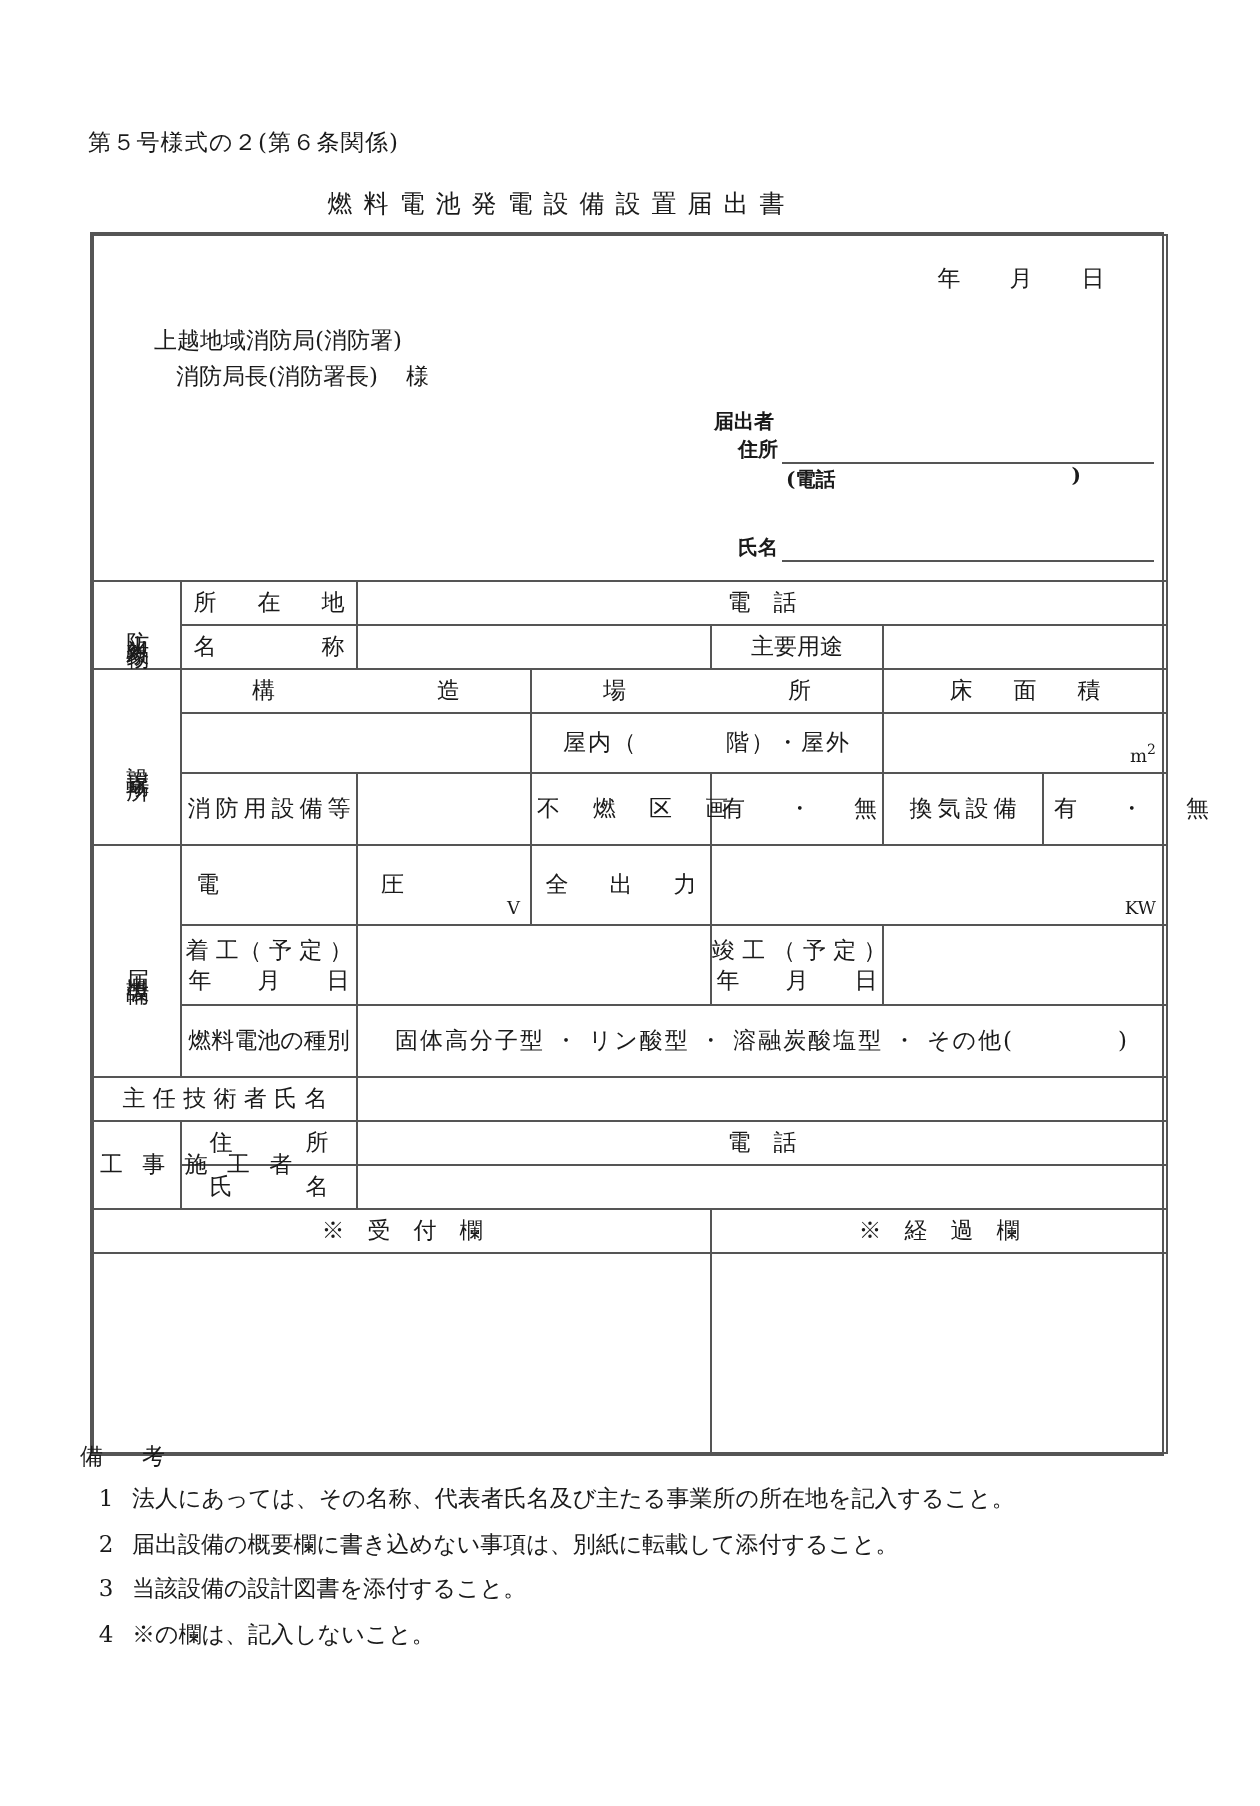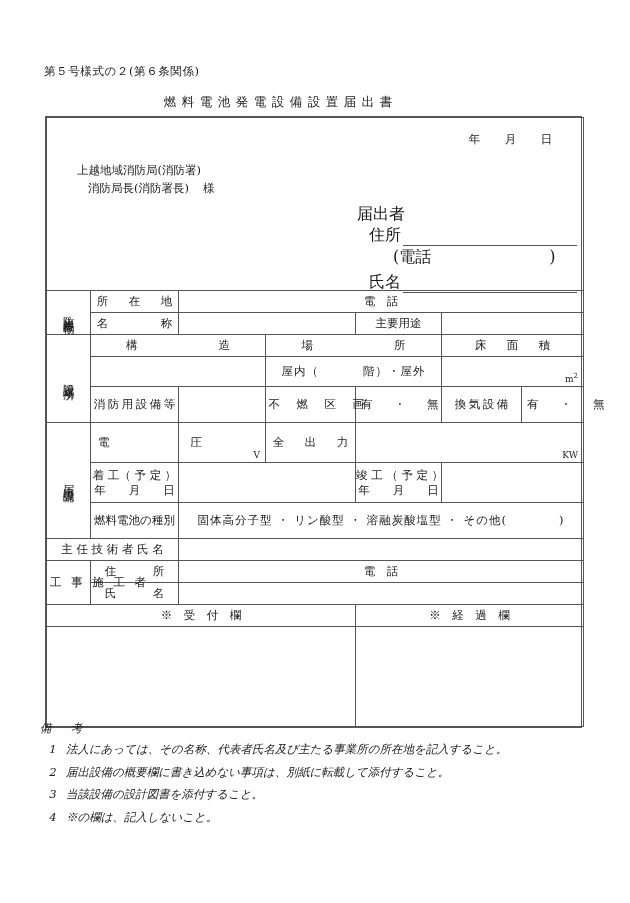--- a/index.html
+++ b/index.html
@@ -93,22 +93,23 @@
     margin-left: 12px;
   }
   .addressee .l2 { padding-left: 11px; }
   .addressee .sama { padding-left: 14px; }
 
   .applicant {
     position: absolute;
     left: 300px;
     top: 86px;
     width: 230px;
-    font-size: 16px;
-    white-space: nowrap;
+    font-size: 10px;
+    white-space: nowrap;
+    font-weight: bold;
   }
   .applicant .ap-title { padding-left: 10px; }
   .ap-row {
     display: flex;
     align-items: flex-end;
     padding-left: 22px;
   }
   .ap-label { white-space: nowrap; }
   .ap-rule {
     flex: 1 1 auto;
@@ -116,21 +117,21 @@
     height: 14px;
     margin-left: 2px;
   }
   .ap-tel {
     display: flex;
     padding-left: 46px;
     margin-top: 1px;
     white-space: nowrap;
   }
   .ap-tel .gap { display: inline-block; width: 118px; }
-  .ap-name-row { margin-top: 4px; }
+  .ap-name-row { margin-top: 20px; }
 
   
   .vlabel {
     text-align: center;
     font-size: 11.5px;
     line-height: 1.28;
     padding: 4px 0;
   }
   .vlabel .stack {
     display: inline-block;
@@ -193,21 +194,20 @@
     padding: 5px 0;
   }
 
   
   .remarks {
     position: absolute;
     left: 40px;
     top: 721px;
     width: 560px;
     font-size: 11.5px;
-    font-style: italic;
   }
   .remarks-title {
     letter-spacing: 4px;
     margin-bottom: 5px;
   }
   .remark-item {
     display: flex;
     margin-bottom: 6.5px;
     line-height: 1.4;
   }

